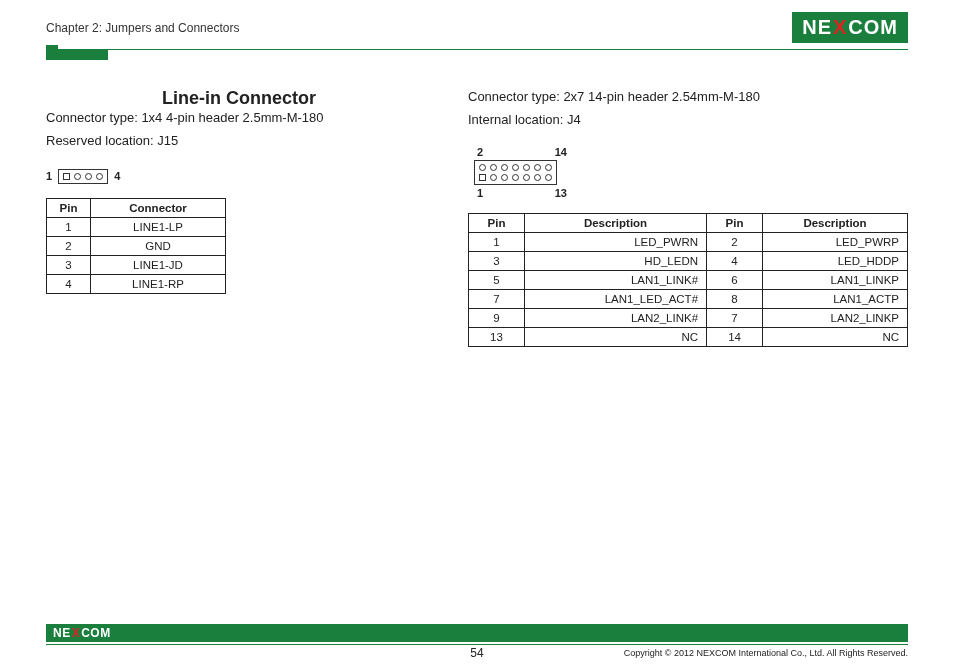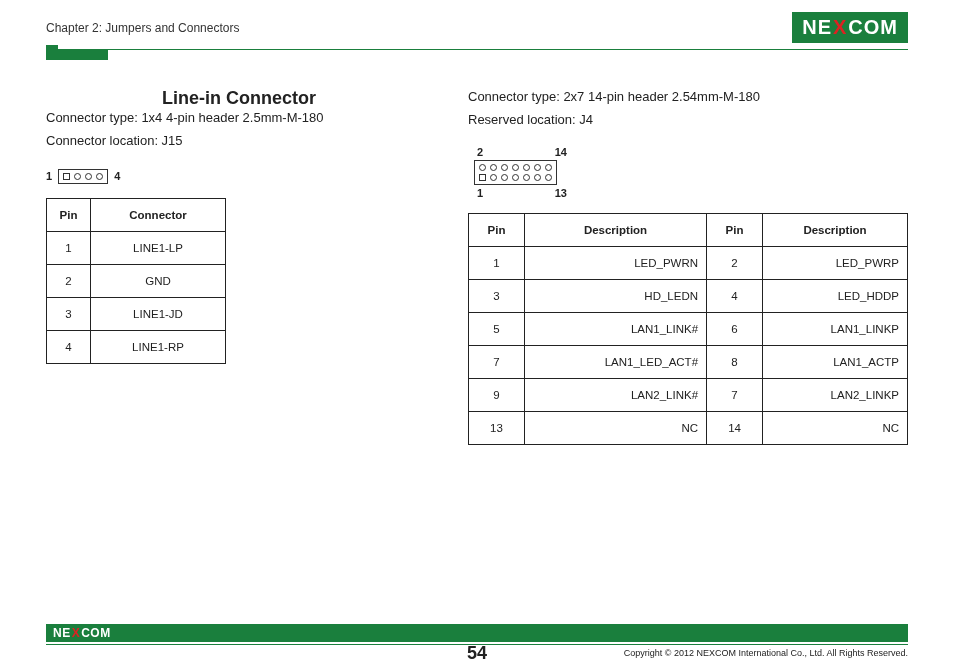--- a/index.html
+++ b/index.html
@@ -67,21 +67,21 @@
   .conn2-row { display:flex; gap:4px; }
   .conn2-row + .conn2-row { margin-top: 3px; }
 
   
   table.pin-table {
     border-collapse: collapse;
     font-size: 11.5px;
   }
   table.pin-table th, table.pin-table td {
     border: 1px solid #222;
-    padding: 10px 8px;
+    padding: 3px 8px;
     text-align: center;
   }
   table.pin-table th { font-weight: 700; }
   .t1 { width: 180px; }
   .t1 th:nth-child(1), .t1 td:nth-child(1) { width: 44px; }
   .t2 { width: 440px; }
   .t2 th:nth-child(1), .t2 td:nth-child(1),
   .t2 th:nth-child(3), .t2 td:nth-child(3) { width: 56px; }
   .t2 td:nth-child(2), .t2 td:nth-child(4) { text-align: right; padding-left: 20px; }
 
@@ -97,21 +97,21 @@
   }
   .footer-logo {
     display:flex; align-items:center;
     background:#1a7f3d; color:#fff; font-weight:700;
     font-size:12px; padding:2px 7px; font-family:Arial,sans-serif;
     letter-spacing:0.5px;
   }
   .footer-logo .x { color:#d22; padding:0 1px; }
   .page-num {
     position:absolute; left:50%; transform:translateX(-50%);
-    font-weight:700; font-size:18px;
+    font-weight:400; font-size:12px;
   }
   .footer-dots {
     position:absolute; right:46px; bottom:34px;
     display:grid; grid-template-columns: repeat(2,6px); gap:2px;
   }
   .fd { width:6px; height:6px; }
   .fd.g { background:#1a7f3d; }
   .fd.b { background:#7aa1c4; }
 </style>
 </head>
@@ -129,21 +129,21 @@
   <div class="hr-line"></div>
   <div class="hr-tab"></div>
 </div>
 <div class="small-block"></div>
 
 <div class="content">
 
   <div class="col">
     <h3 class="sec-title">Line-in Connector</h3>
     <div class="spec">Connector type: 1x4 4-pin header 2.5mm-M-180</div>
-    <div class="spec">Connector location: J15</div>
+    <div class="spec">Reserved location: J15</div>
 
     <div class="conn1">
       <span>1</span>
       <span class="box">
         <span class="pin-sq"></span>
         <span class="pin-o"></span>
         <span class="pin-o"></span>
         <span class="pin-o"></span>
       </span>
       <span>4</span>
@@ -172,21 +172,21 @@
         <tr>
             <td>4</td>
             <td>LINE1-RP</td>
           </tr>
       </tbody>
     </table>
   </div>
 
   <div class="col">
     <div class="spec">Connector type: 2x7 14-pin header 2.54mm-M-180</div>
-    <div class="spec">Reserved location: J4</div>
+    <div class="spec">Internal location: J4</div>
 
     <div class="conn2-wrap">
       <div class="conn2-labels-top">
         <span>2</span>
         <span>14</span>
       </div>
       <div class="conn2-box">
         <div class="conn2-row">
           <span class="pin-o"></span>
           <span class="pin-o"></span>

